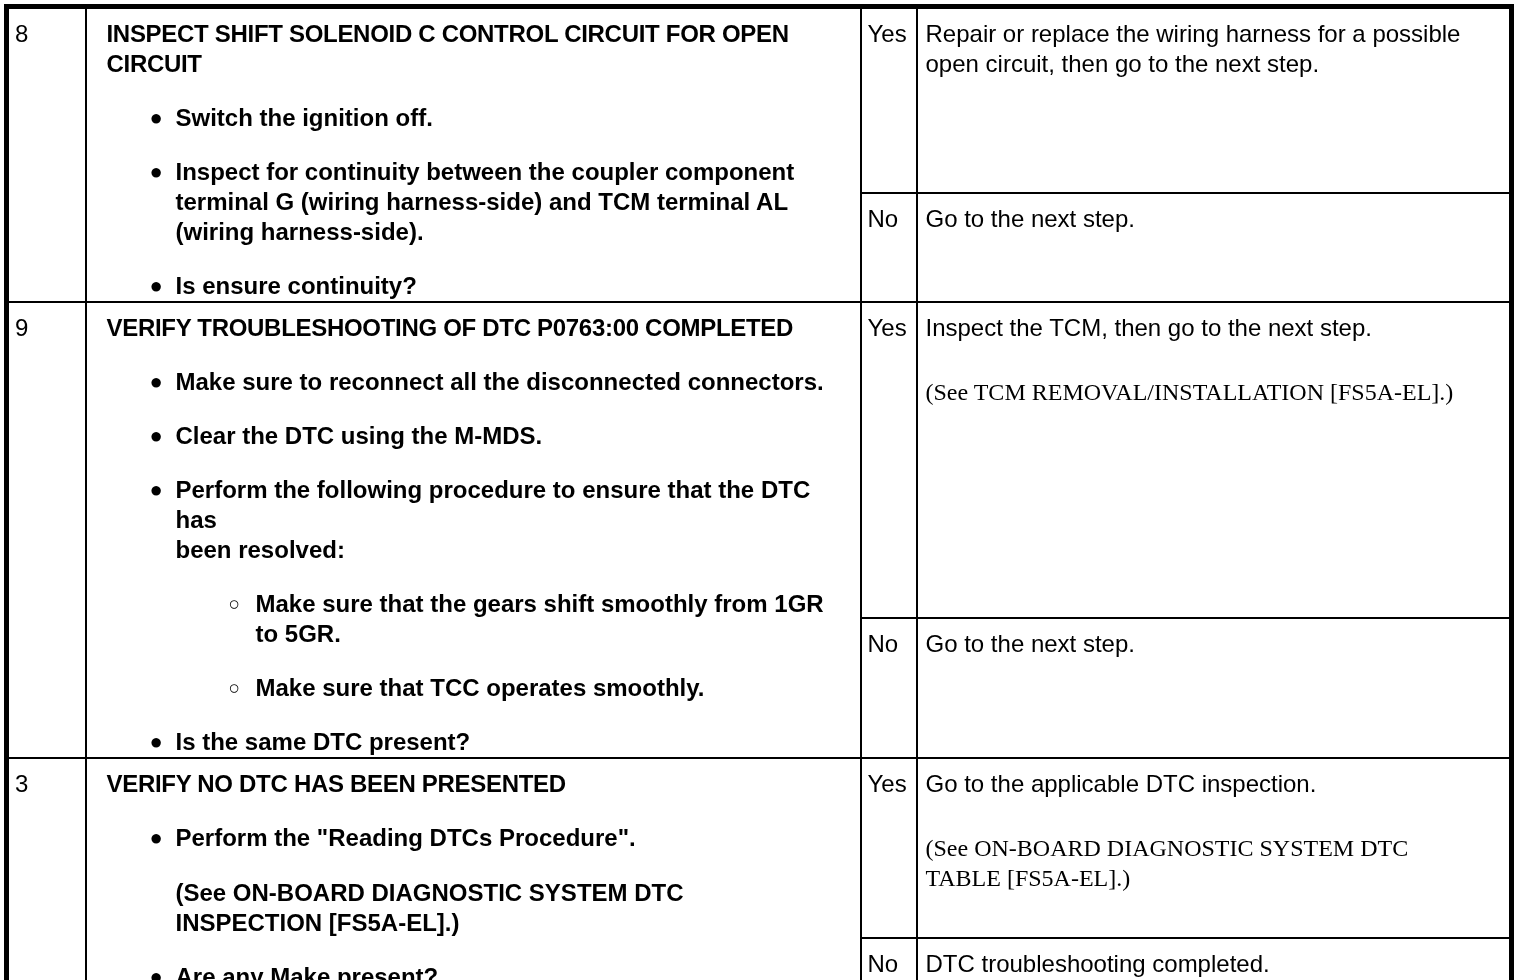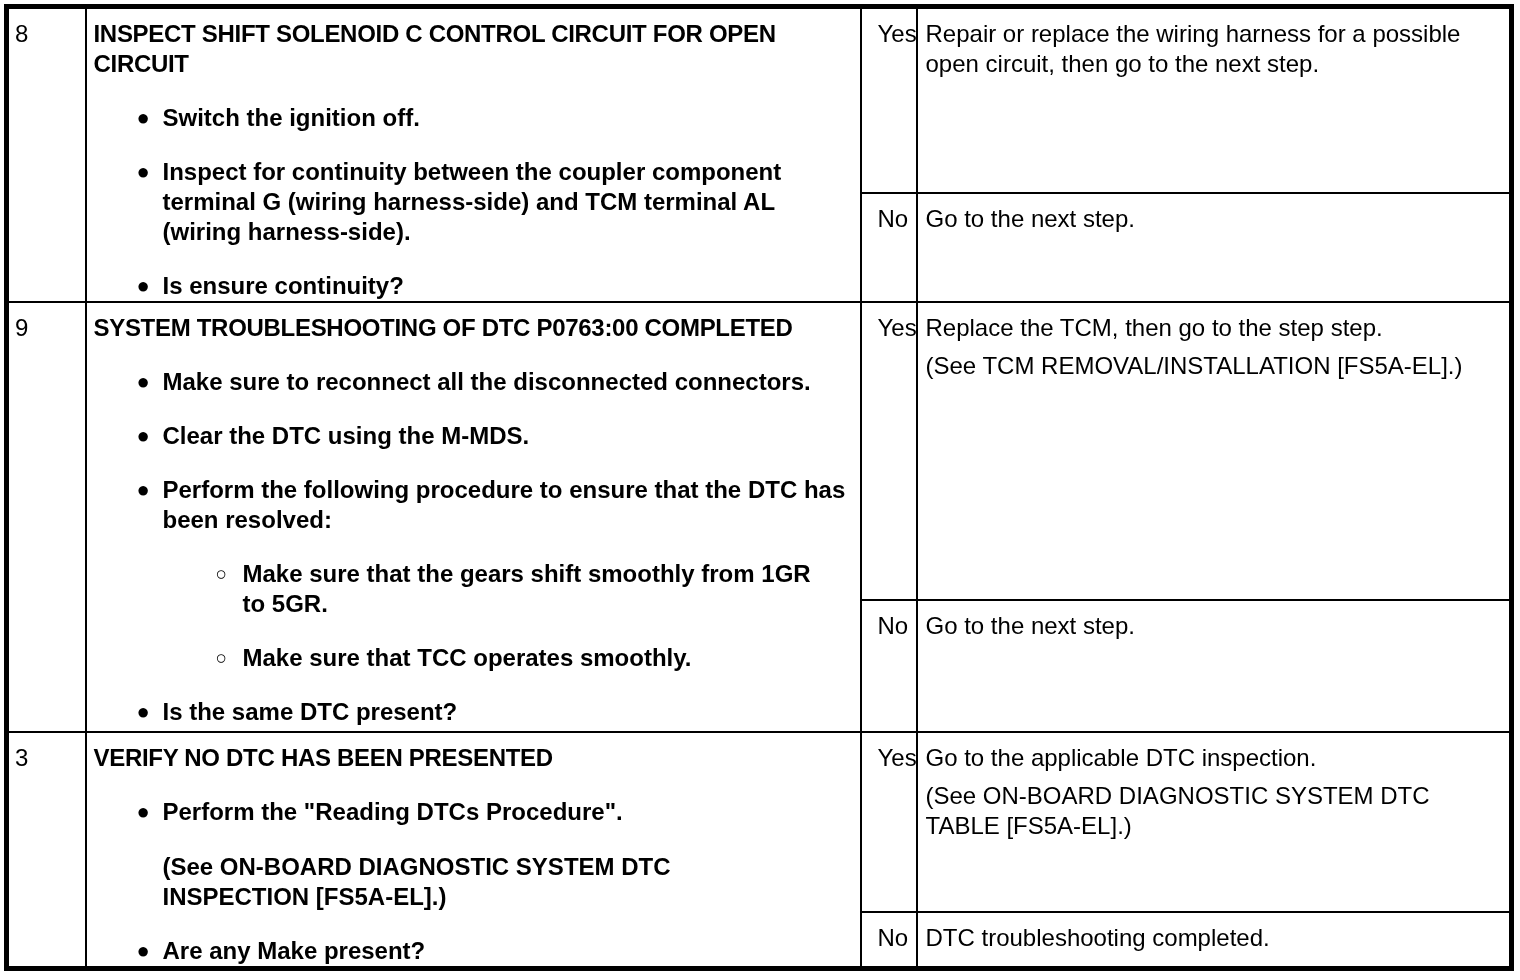--- a/index.html
+++ b/index.html
@@ -23,22 +23,22 @@
     width: 1505px;
     border: 5px solid #000000;
   }
   td {
     border: 2px solid #000000;
     vertical-align: top;
     padding: 0;
     overflow: hidden;
   }
   td.step-cell   { padding: 10px 2px 0 6px; }
-  td.desc-cell   { padding: 10px 6px 0 7px; }
-  td.ans-cell    { padding: 10px 2px 0 16px; margin-left: 10px; }
+  td.desc-cell   { padding: 10px 6px 0 20px; }
+  td.ans-cell    { padding: 10px 2px 0 6px; margin-left: 10px; }
   td.act-cell    { padding: 10px 6px 0 8px; }
 
   .title {
     font-weight: bold;
     letter-spacing: -0.3px;
     white-space: pre-line;
   }
   .item {
     margin-top: 24px;
     display: flex;
@@ -57,21 +57,21 @@
     width: 27px;
   }
   .item-body { flex: 1 1 auto; }
   .item-text {
     white-space: pre-line;
     font-weight: bold;
   }
   .item-text.note { margin-top: 25px; }
 
   .act-para { white-space: pre-line; }
-  .act-para + .act-para { margin-top: 8px; }
+  .act-para + .act-para { margin-top: 34px; font-family: Liberation Serif, serif; }
 </style>
 </head>
 <body>
 
 <table class="ts-table">
   <colgroup>
     <col style="width:79px">
     <col style="width:775px">
     <col style="width:56px">
     <col style="width:595px">
@@ -107,21 +107,21 @@
     <tr style="height:108px">
       <td class="ans-cell">No</td>
       <td class="act-cell">
         <div class="act-para">Go to the next step.</div>
       </td>
     </tr>
 
     <tr style="height:298px">
       <td class="step-cell" rowspan="2">9</td>
       <td class="desc-cell" rowspan="2">
-        <div class="title">SYSTEM TROUBLESHOOTING OF DTC P0763:00 COMPLETED</div>
+        <div class="title">VERIFY TROUBLESHOOTING OF DTC P0763:00 COMPLETED</div>
         <div class="item lvl1">
           <span class="marker">●</span>
           <div class="item-text">Make sure to reconnect all the disconnected connectors.</div>
         </div>
         <div class="item lvl1">
           <span class="marker">●</span>
           <div class="item-text">Clear the DTC using the M-MDS.</div>
         </div>
         <div class="item lvl1">
           <span class="marker">●</span>
@@ -137,21 +137,21 @@
           <span class="marker">○</span>
           <div class="item-text">Make sure that TCC operates smoothly.</div>
         </div>
         <div class="item lvl1">
           <span class="marker">●</span>
           <div class="item-text">Is the same DTC present?</div>
         </div>
       </td>
       <td class="ans-cell">Yes</td>
       <td class="act-cell">
-        <div class="act-para">Replace the TCM, then go to the step step.</div>
+        <div class="act-para">Inspect the TCM, then go to the next step.</div>
         <div class="act-para">(See TCM REMOVAL/INSTALLATION [FS5A-EL].)</div>
       </td>
     </tr>
     <tr style="height:132px">
       <td class="ans-cell">No</td>
       <td class="act-cell">
         <div class="act-para">Go to the next step.</div>
       </td>
     </tr>
 

